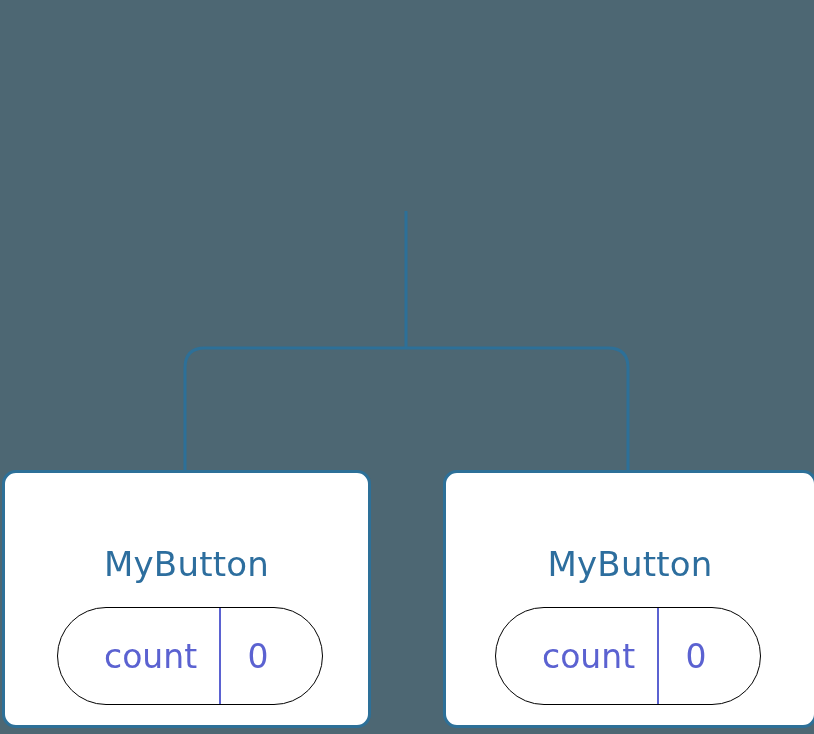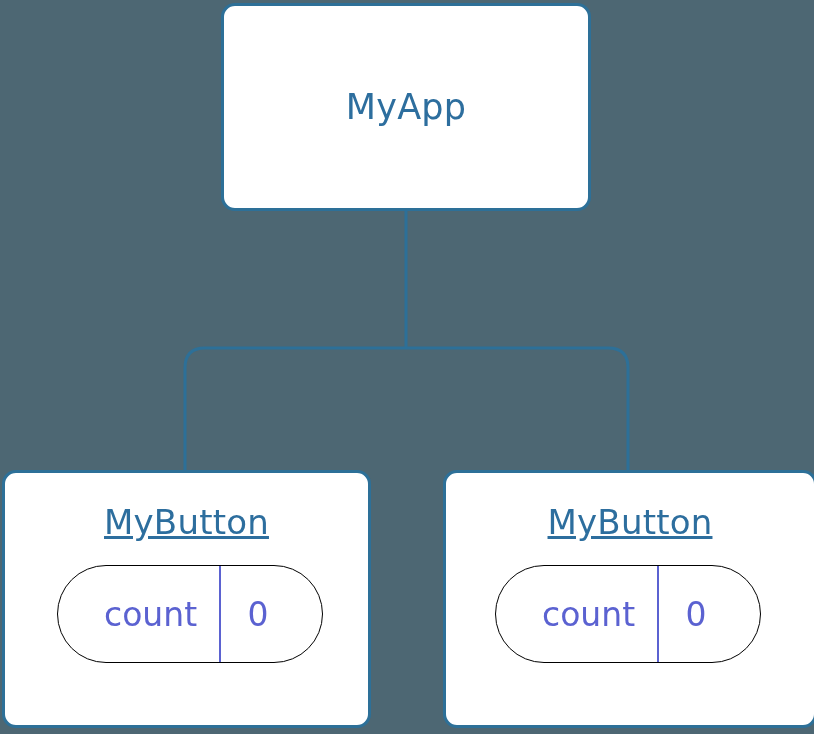--- a/index.html
+++ b/index.html
@@ -72,22 +72,21 @@
     font-size: 34px;
     font-weight: 400;
     line-height: 1;
     letter-spacing: 0.2px;
     white-space: nowrap;
   }
   #node-myapp .node-title {
     font-size: 35px;
   }
   .child-title {
-    margin-top: 32px;
-    text-decoration: underline;
+    margin-top: 74px;
   }
 
   
   .state-pill {
     margin-top: 26px;
     height: 98px;
     display: flex;
     flex-direction: row;
     align-items: stretch;
     border: 1px solid #000000;
@@ -136,23 +135,20 @@
 
   <svg id="connector-layer" viewBox="0 0 814 734" width="814" height="734" xmlns="http://www.w3.org/2000/svg">
 
     <path d="M 406 211 L 406 348" fill="none" stroke="#2d7098" stroke-width="3" stroke-linecap="butt"></path>
 
     <path d="M 406 348 L 205 348 Q 185 348 185 368 L 185 472" fill="none" stroke="#2d7098" stroke-width="3" stroke-linecap="butt"></path>
 
     <path d="M 406 348 L 608 348 Q 628 348 628 368 L 628 472" fill="none" stroke="#2d7098" stroke-width="3" stroke-linecap="butt"></path>
   </svg>
 
-  <div class="node-card" id="node-myapp">
-    <div class="node-title">MyApp</div>
-  </div>
 
   <div class="node-card" id="node-mybutton-left">
     <div class="node-title child-title">MyButton</div>
     <div class="state-pill state-pill-left">
       <div class="pill-key">count</div>
       <div class="pill-divider"></div>
       <div class="pill-value">0</div>
     </div>
   </div>
 

